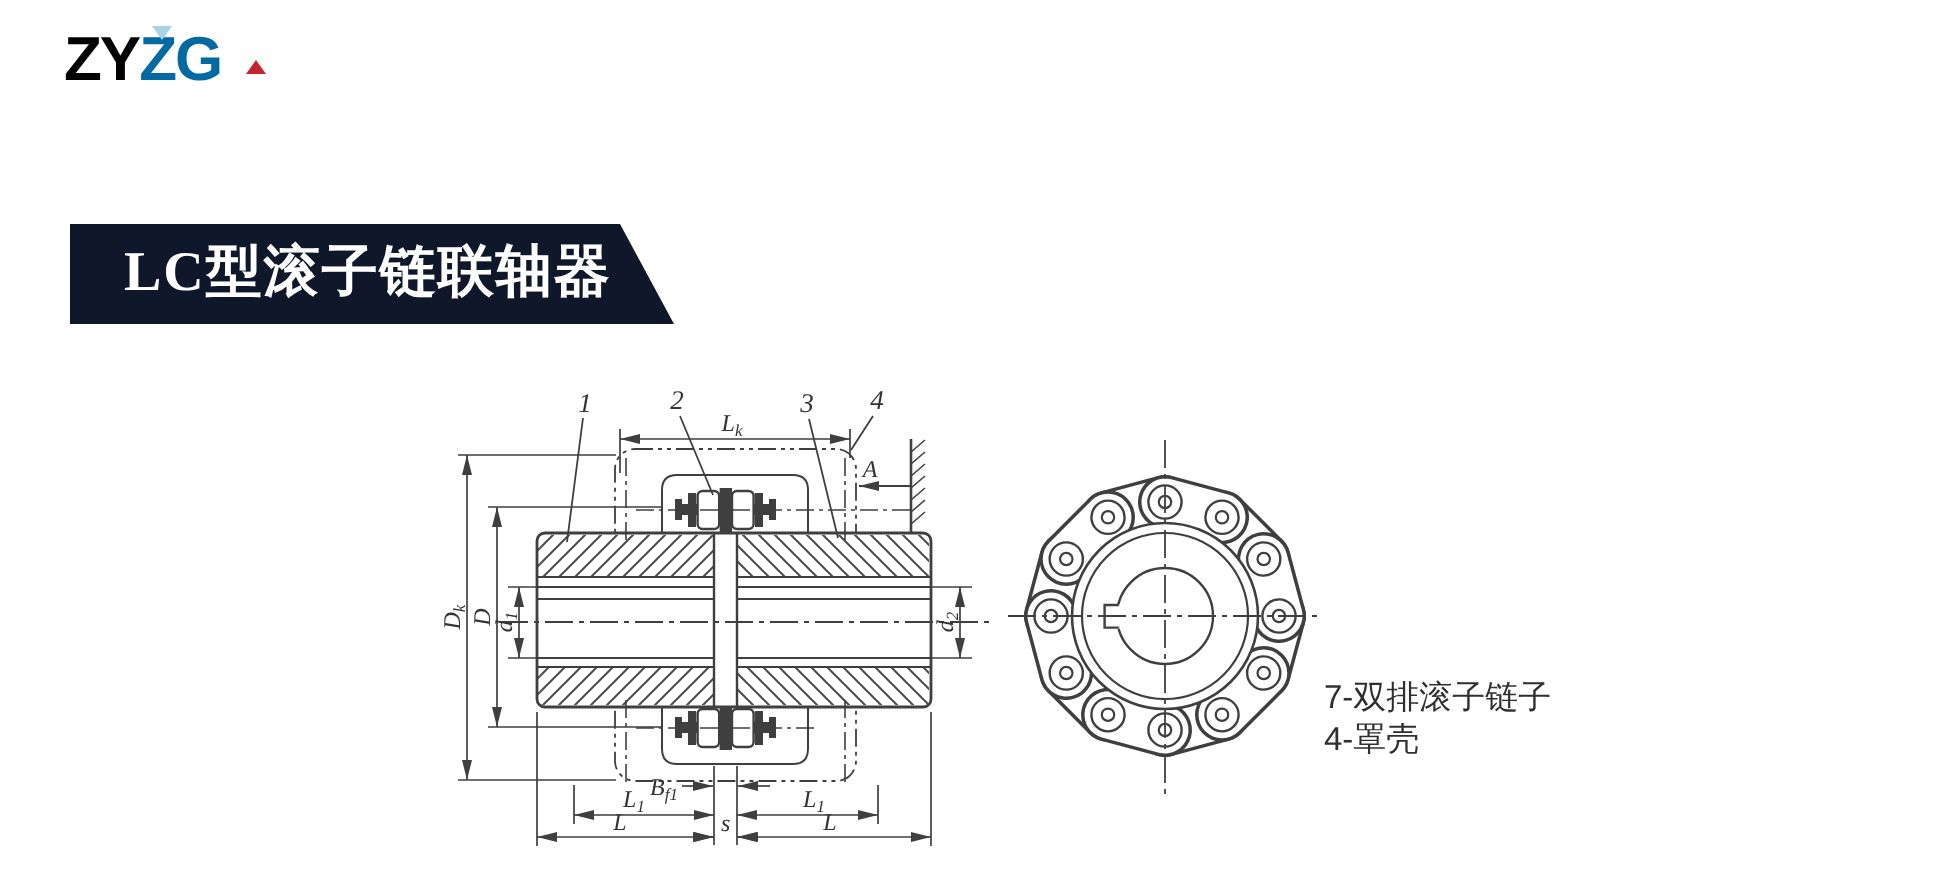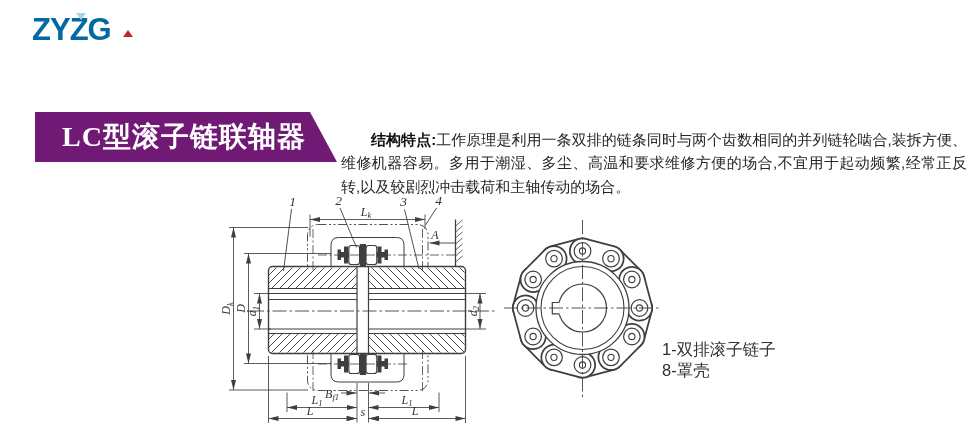--- a/index.html
+++ b/index.html
@@ -2,32 +2,32 @@
 <html><head>
 <meta charset="utf-8">
 <style>
   html,body{margin:0;padding:0;background:#e8e8e8;}
   .page{position:relative;width:976px;height:441px;background:#ffffff;overflow:hidden;
         font-family:"Liberation Sans",sans-serif;margin:0 auto;}
 
   
   .logo{position:absolute;left:32px;top:14px;height:36px;
         font:900 31px "Liberation Sans",sans-serif;letter-spacing:-1px;line-height:32px;}
-  .logo .red{color:#0369a1}
+  .logo .red{color:#000000}
   .logo .blue{color:#0369a1}
   .tri-down{position:absolute;left:44px;top:-1px;width:0;height:0;
         border-left:5.5px solid transparent;border-right:5.5px solid transparent;
         border-top:7px solid #a8d2e9;}
   .tri-up{position:absolute;left:91px;top:16px;width:0;height:0;
         border-left:5.5px solid transparent;border-right:5.5px solid transparent;
         border-bottom:7.5px solid #c4242e;}
 
   
   .banner{position:absolute;left:35px;top:112px;width:302px;height:50px;
-        background:#701a75;clip-path:polygon(0 0,275px 0,100% 100%,0 100%);}
+        background:#0f172a;clip-path:polygon(0 0,275px 0,100% 100%,0 100%);}
   .banner .title{display:block;padding-left:27px;line-height:50px;
         font-family:"Liberation Serif",serif;font-weight:700;font-size:28px;
         color:#ffffff;letter-spacing:1px;white-space:nowrap;}
 
   
   .intro{position:absolute;left:341px;top:113px;width:626px;
         font-size:15px;line-height:23.4px;color:#262626;
         text-align:justify;text-indent:2em;}
   .intro b{color:#111;}
 
@@ -49,25 +49,24 @@
   <div class="logo">
     <span class="red">ZY</span><span class="blue">ZG</span>
     <span class="tri-down"></span>
     <span class="tri-up"></span>
   </div>
 
   <div class="banner">
     <span class="title">LC型滚子链联轴器</span>
   </div>
 
-  <p class="intro"><b>结构特点:</b><span>工作原理是利用一条双排的链条同时与两个齿数相同的并列链轮啮合,装拆方便、维修机器容易。多用于潮湿、多尘、高温和要求维修方便的场合,不宜用于起动频繁,经常正反转,以及较剧烈冲击载荷和主轴传动的场合。</span></p>
 
   <div class="legend">
-    <div>1-双排滚子链子</div>
-    <div>8-罩壳</div>
+    <div>7-双排滚子链子</div>
+    <div>4-罩壳</div>
   </div>
 
   <svg class="drawing" width="976" height="441" viewBox="0 0 976 441">
     <defs>
       <marker id="ah" markerWidth="11" markerHeight="7" refX="10.5" refY="3.5" orient="auto-start-reverse" markerUnits="userSpaceOnUse">
         <path d="M0.5,1 L10.5,3.5 L0.5,6 Z" fill="#3f3f3f"></path>
       </marker>
       <pattern id="hA" width="8" height="8" patternUnits="userSpaceOnUse">
         <path d="M-2,2 l4,-4 M0,8 l8,-8 M6,10 l4,-4" stroke="#4a4a4a" stroke-width="1" fill="none"></path>
       </pattern>

